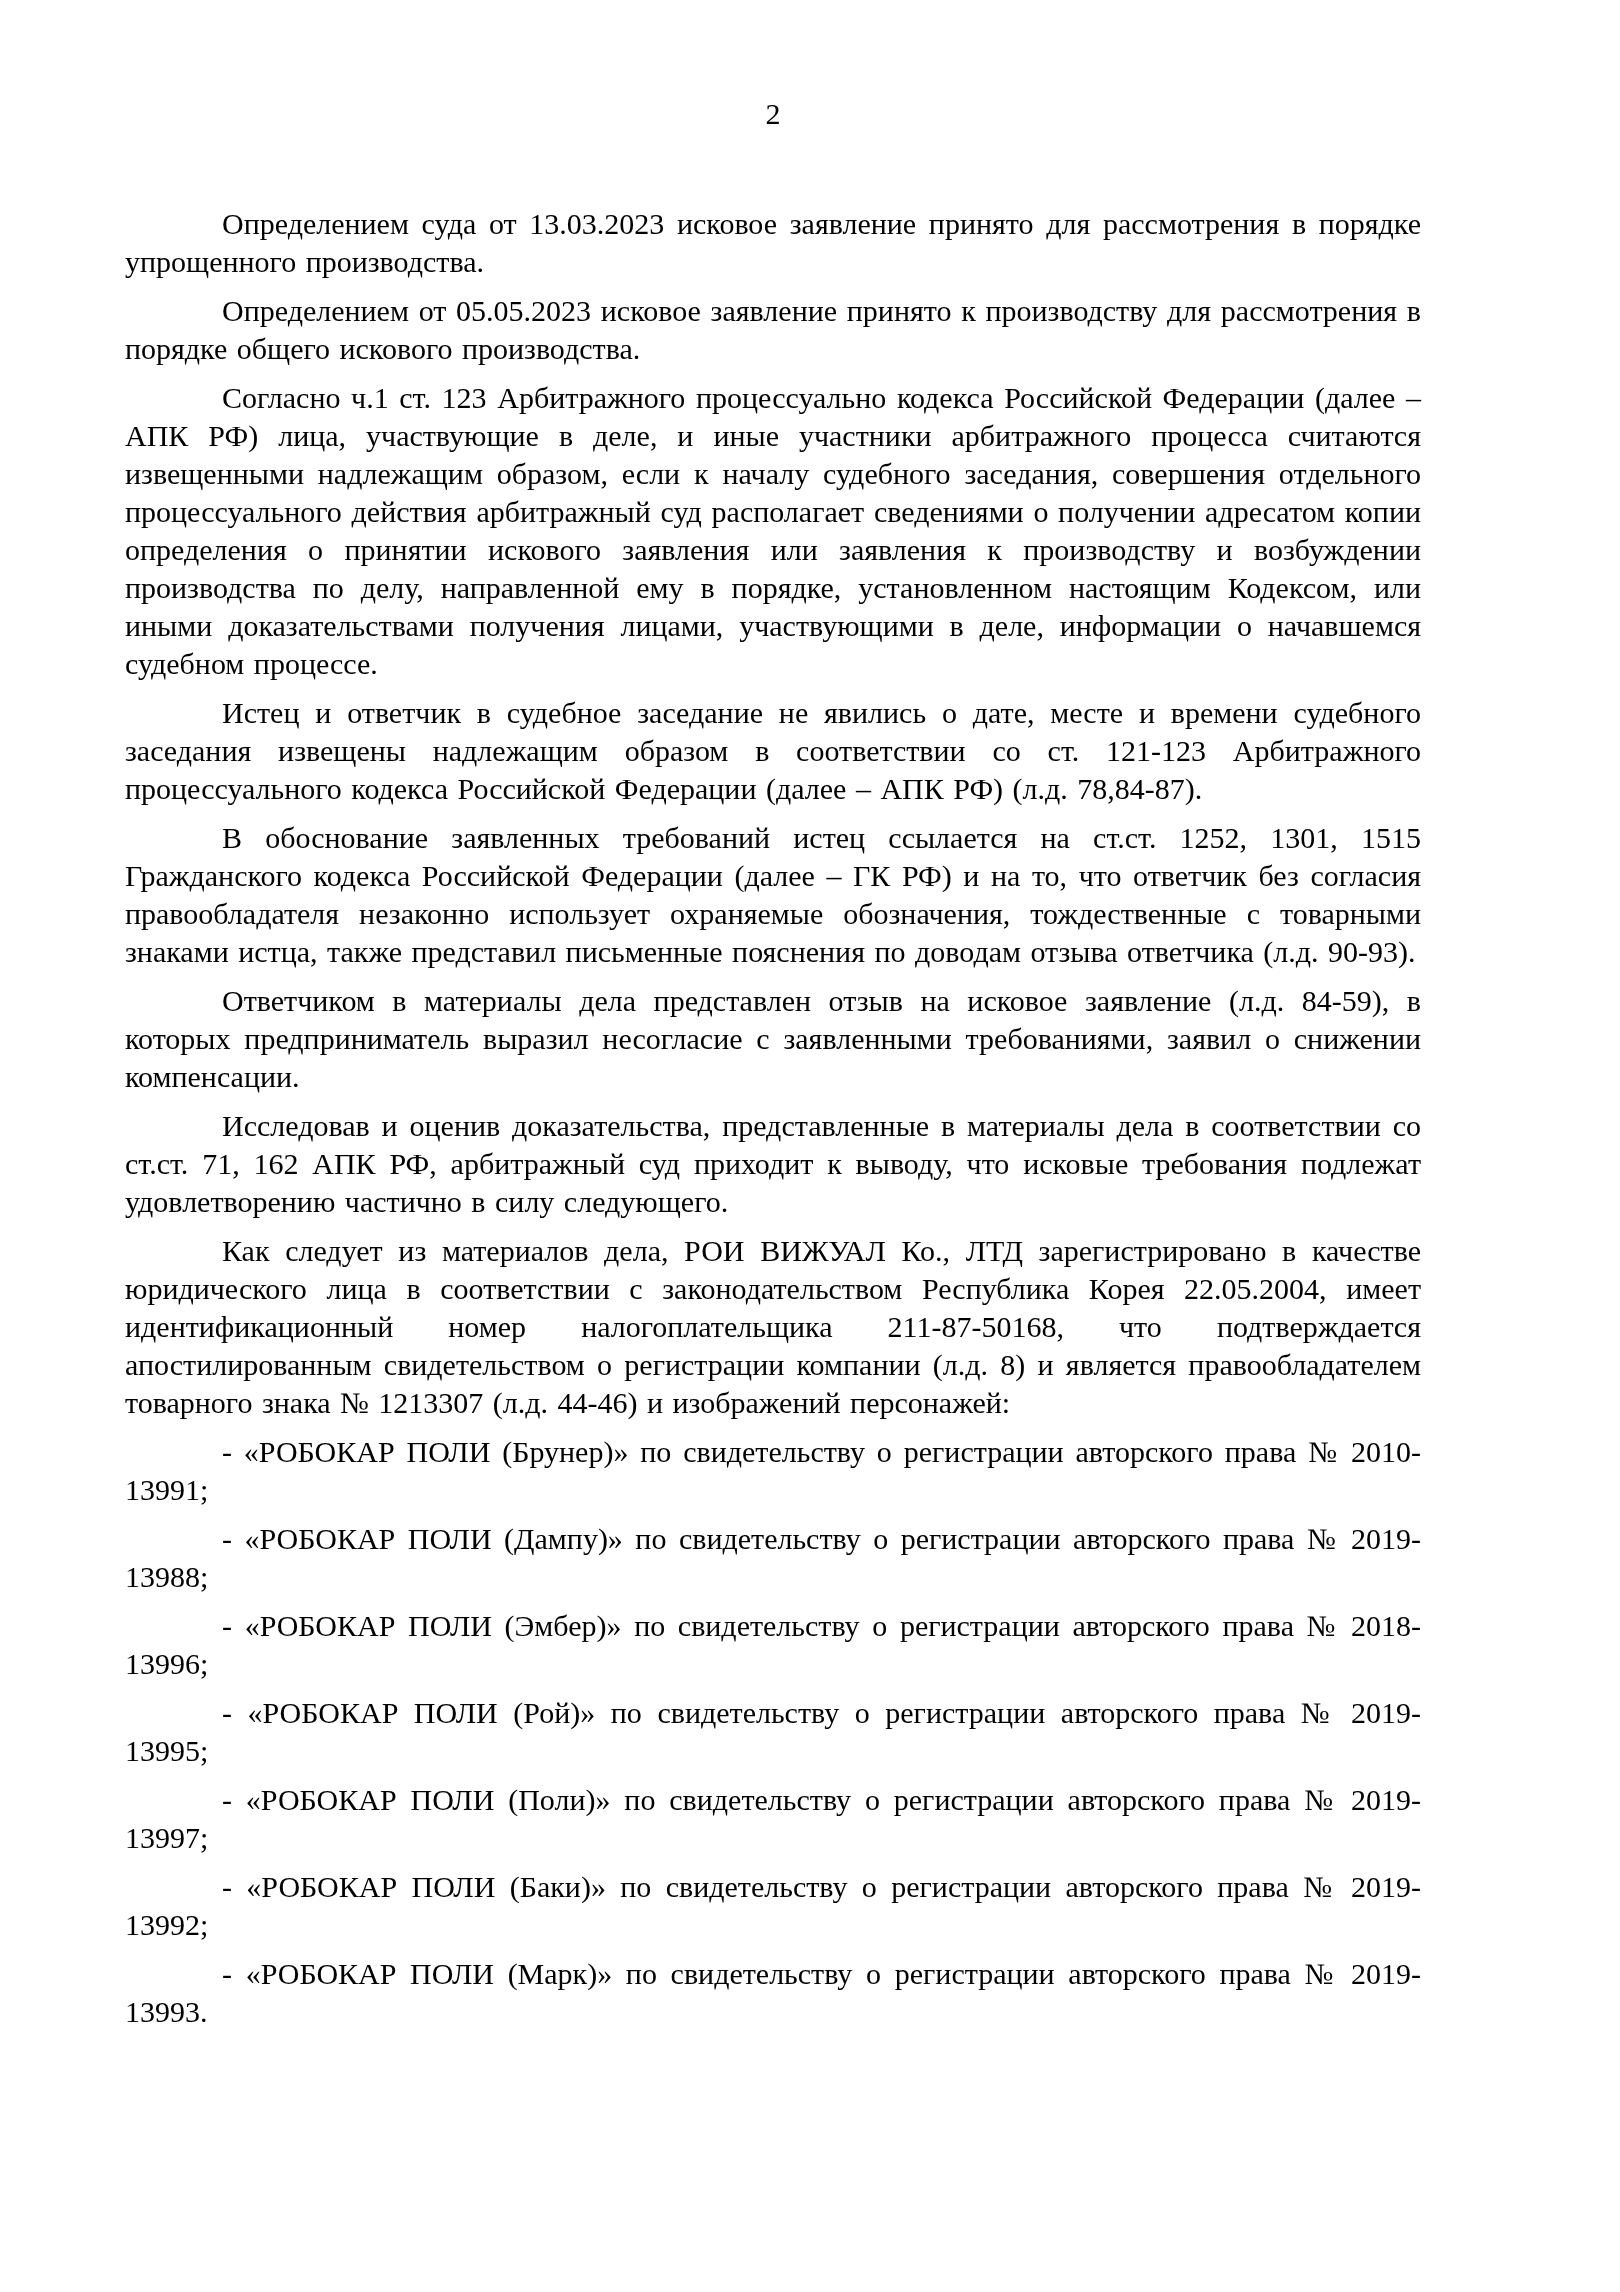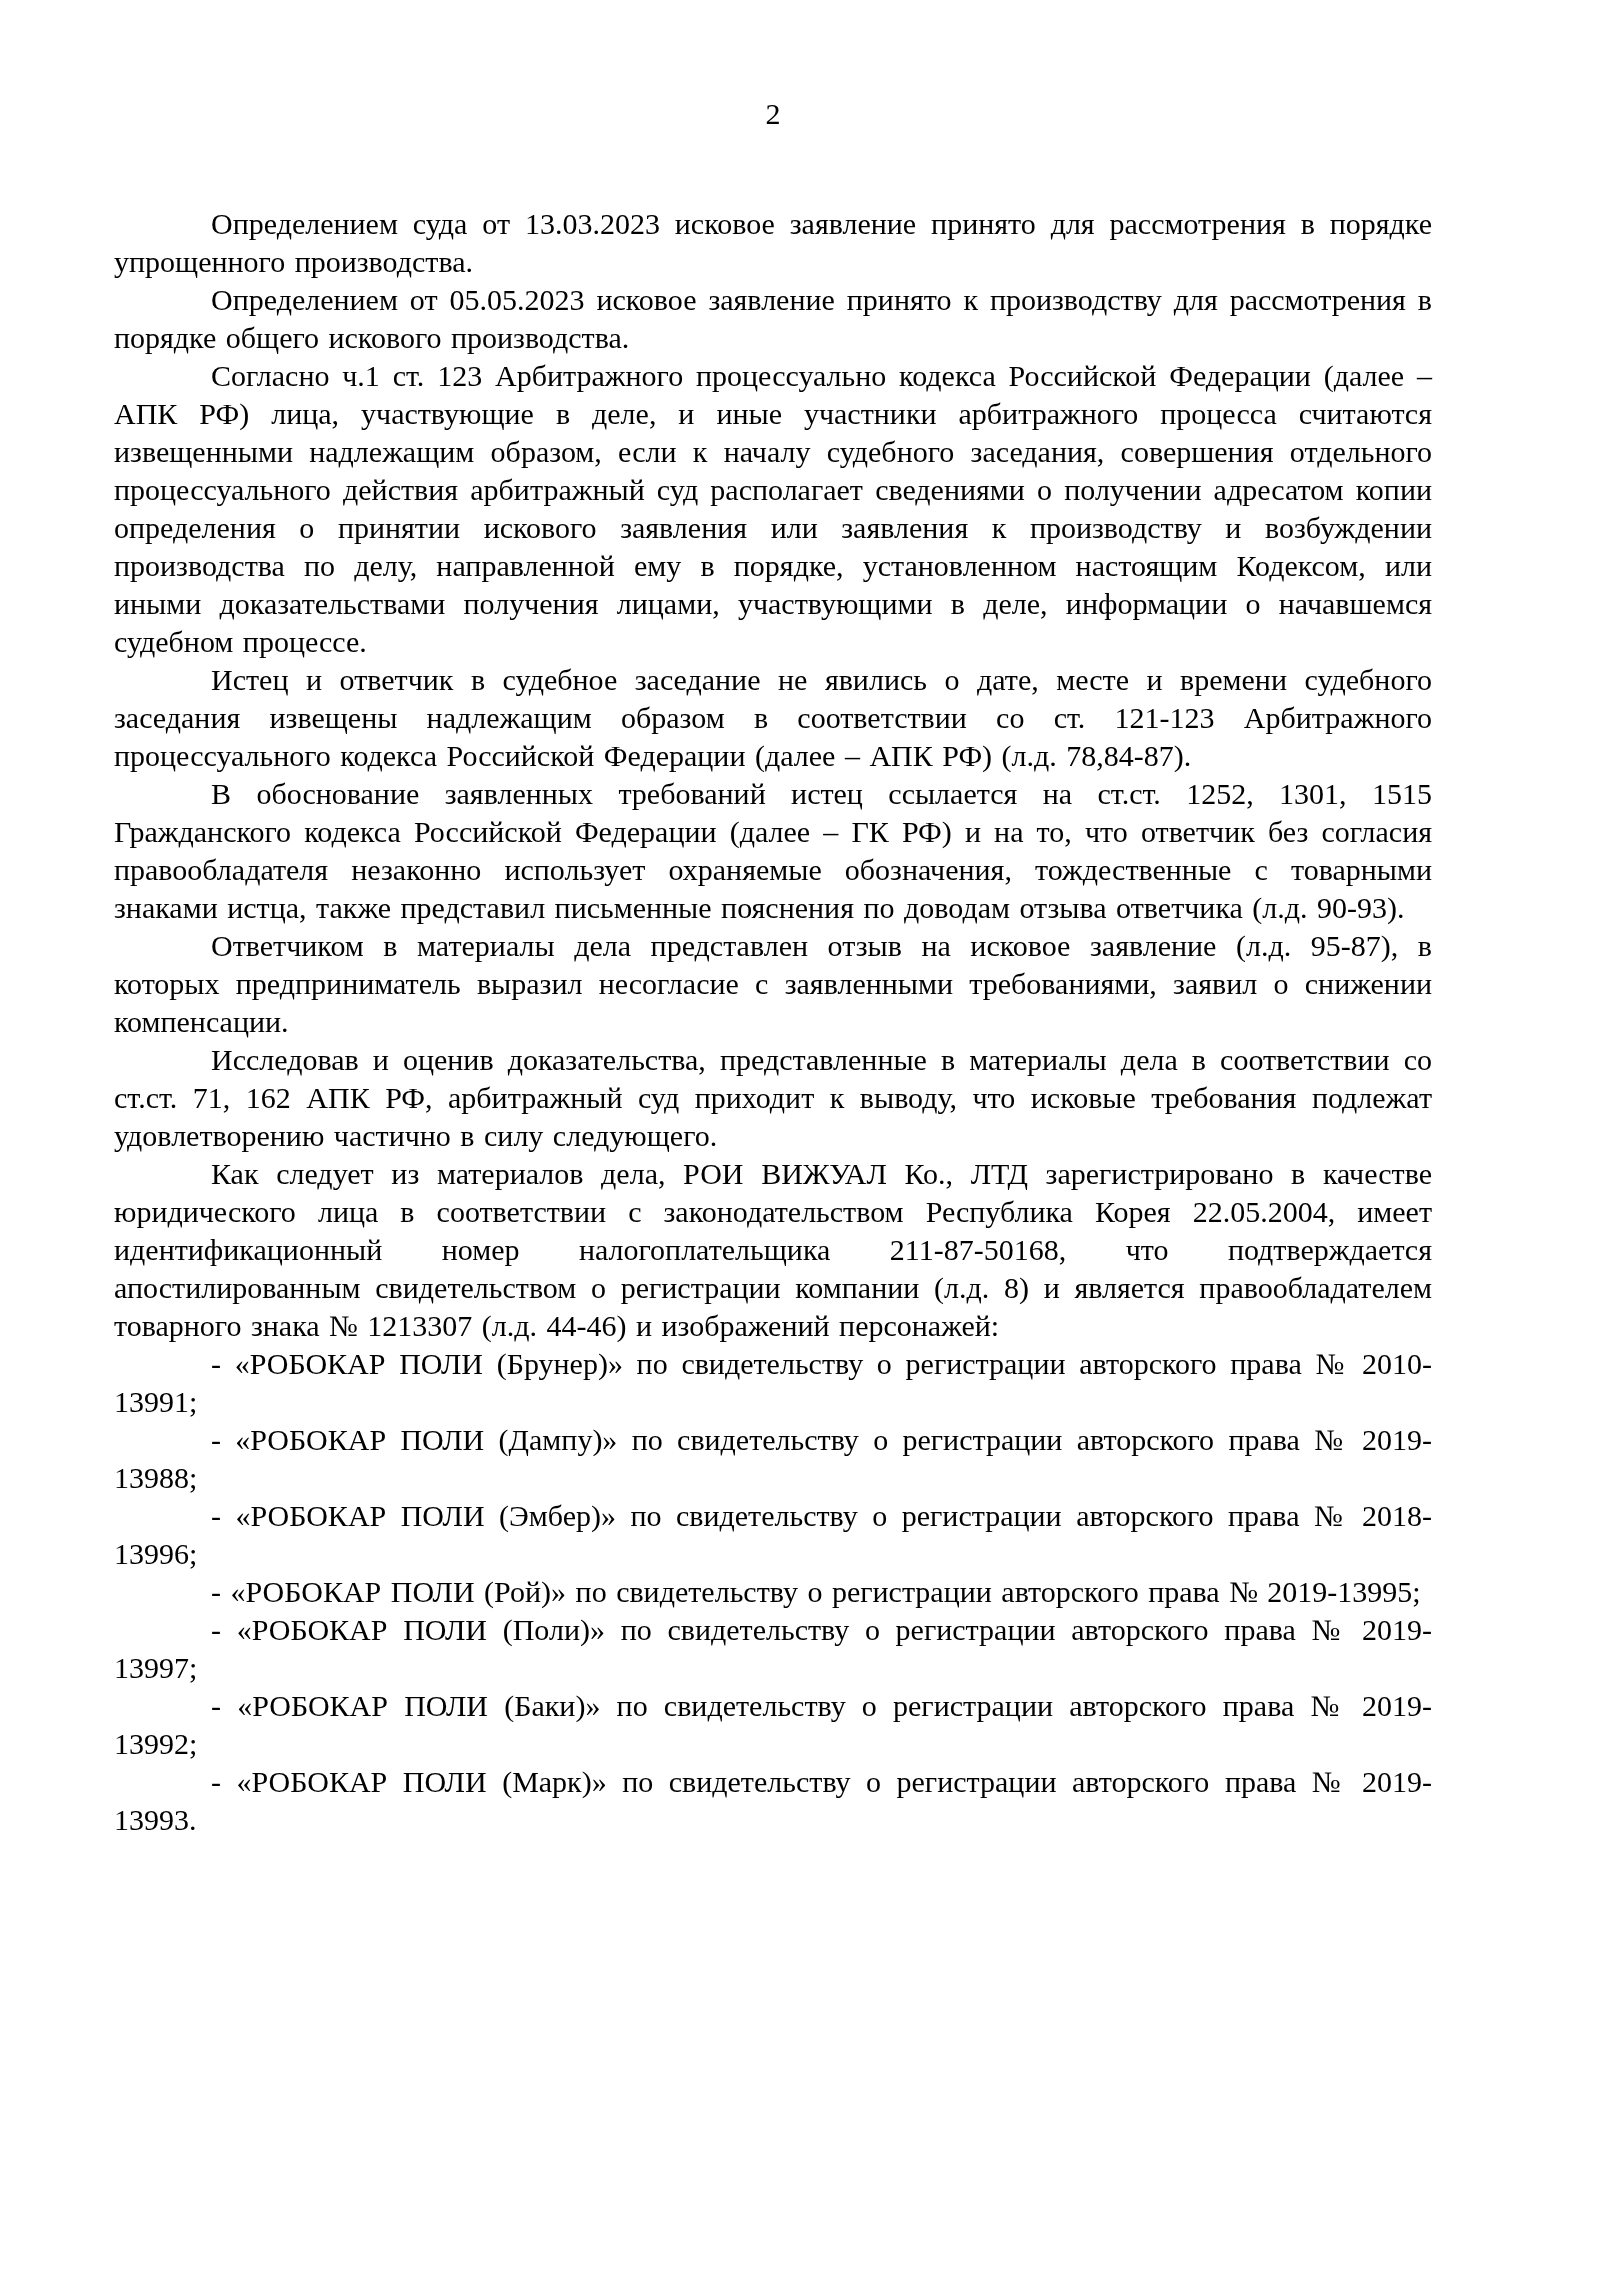--- a/index.html
+++ b/index.html
@@ -24,21 +24,21 @@
     width: 1318px;
   }
   .page-number {
     text-align: center;
     font-size: 30px;
     line-height: 37px;
     margin-bottom: 73px;
     color: #000000;
   }
   .doc-body p {
-    margin: 0;
+    margin: 11px;
     padding: 0;
     font-size: 30px;
     line-height: 38px;
     text-align: justify;
     text-indent: 97px;
     word-spacing: 2px;
     color: #000000;
   }
 </style>
 </head>
@@ -46,21 +46,21 @@
 
 <div class="page">
   <div class="content">
     <div class="page-number">2</div>
     <div class="doc-body">
       <p>Определением суда от 13.03.2023 исковое заявление принято для рассмотрения в порядке упрощенного производства.</p>
       <p>Определением от 05.05.2023 исковое заявление принято к производству для рассмотрения в порядке общего искового производства.</p>
       <p>Согласно ч.1 ст. 123 Арбитражного процессуально кодекса Российской Федерации (далее – АПК РФ) лица, участвующие в деле, и иные участники арбитражного процесса считаются извещенными надлежащим образом, если к началу судебного заседания, совершения отдельного процессуального действия арбитражный суд располагает сведениями о получении адресатом копии определения о принятии искового заявления или заявления к производству и возбуждении производства по делу, направленной ему в порядке, установленном настоящим Кодексом, или иными доказательствами получения лицами, участвующими в деле, информации о начавшемся судебном процессе.</p>
       <p>Истец и ответчик в судебное заседание не явились о дате, месте и времени судебного заседания извещены надлежащим образом в соответствии со ст. 121-123 Арбитражного процессуального кодекса Российской Федерации (далее – АПК РФ) (л.д. 78,84-87).</p>
       <p>В обоснование заявленных требований истец ссылается на ст.ст. 1252, 1301, 1515 Гражданского кодекса Российской Федерации (далее – ГК РФ) и на то, что ответчик без согласия правообладателя незаконно использует охраняемые обозначения, тождественные с товарными знаками истца, также представил письменные пояснения по доводам отзыва ответчика (л.д. 90-93).</p>
-      <p>Ответчиком в материалы дела представлен отзыв на исковое заявление (л.д. 95-87), в которых предприниматель выразил несогласие с заявленными требованиями, заявил о снижении компенсации.</p>
+      <p>Ответчиком в материалы дела представлен отзыв на исковое заявление (л.д. 84-59), в которых предприниматель выразил несогласие с заявленными требованиями, заявил о снижении компенсации.</p>
       <p>Исследовав и оценив доказательства, представленные в материалы дела в соответствии со ст.ст. 71, 162 АПК РФ, арбитражный суд приходит к выводу, что исковые требования подлежат удовлетворению частично в силу следующего.</p>
       <p>Как следует из материалов дела, РОИ ВИЖУАЛ Ко., ЛТД зарегистрировано в качестве юридического лица в соответствии с законодательством Республика Корея 22.05.2004, имеет идентификационный номер налогоплательщика 211-87-50168, что подтверждается апостилированным свидетельством о регистрации компании (л.д. 8) и является правообладателем товарного знака № 1213307 (л.д. 44-46) и изображений персонажей:</p>
       <p>- «РОБОКАР ПОЛИ (Брунер)» по свидетельству о регистрации авторского права № 2010-13991;</p>
       <p>- «РОБОКАР ПОЛИ (Дампу)» по свидетельству о регистрации авторского права № 2019-13988;</p>
       <p>- «РОБОКАР ПОЛИ (Эмбер)» по свидетельству о регистрации авторского права № 2018-13996;</p>
       <p>- «РОБОКАР ПОЛИ (Рой)» по свидетельству о регистрации авторского права № 2019-13995;</p>
       <p>- «РОБОКАР ПОЛИ (Поли)» по свидетельству о регистрации авторского права № 2019-13997;</p>
       <p>- «РОБОКАР ПОЛИ (Баки)» по свидетельству о регистрации авторского права № 2019-13992;</p>
       <p>- «РОБОКАР ПОЛИ (Марк)» по свидетельству о регистрации авторского права № 2019-13993.</p>
     </div>

